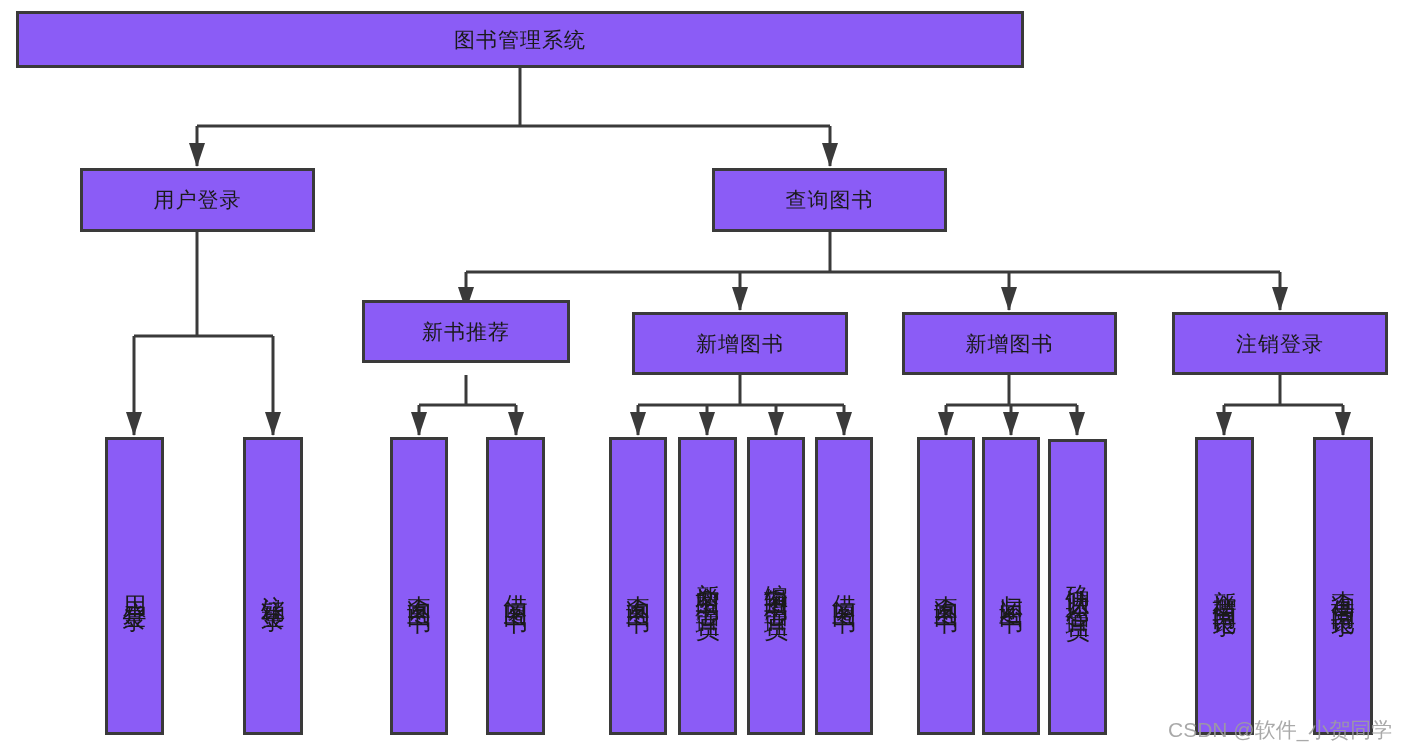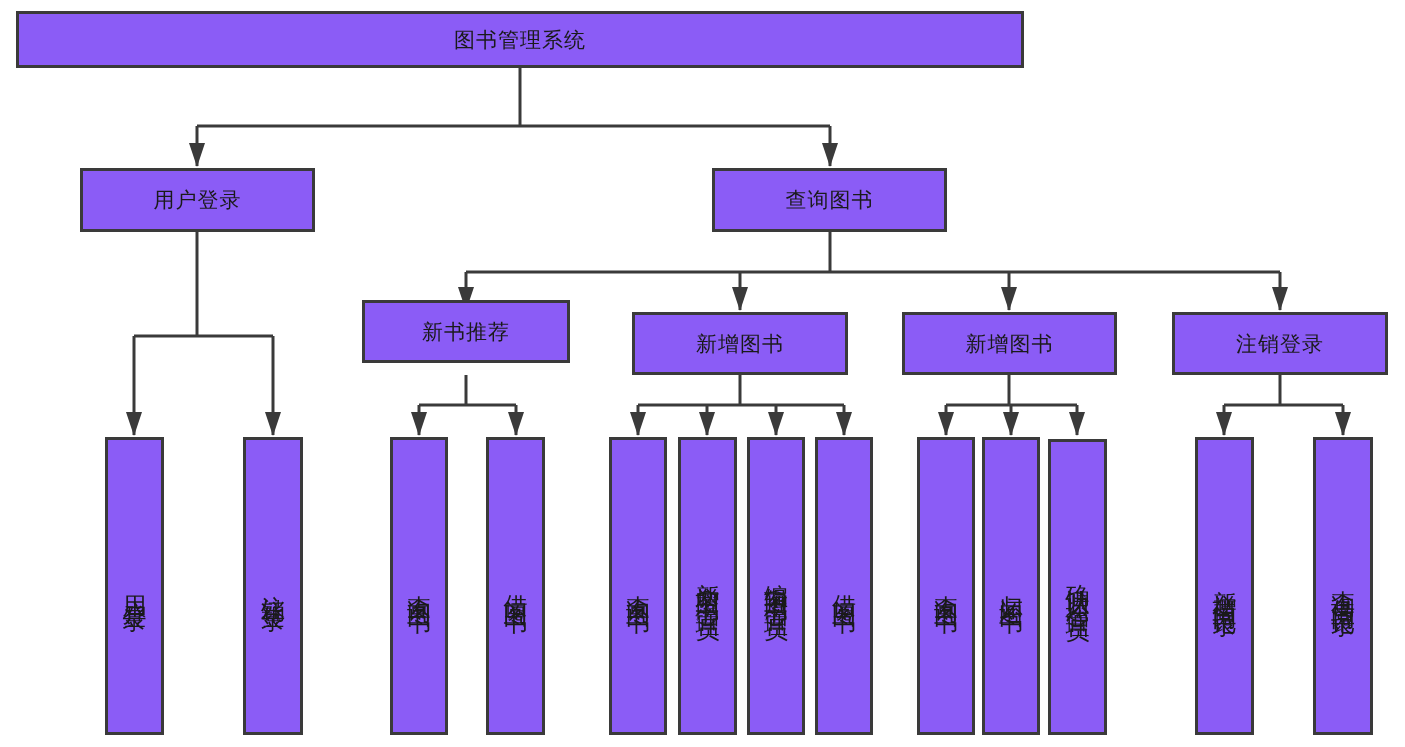--- a/index.html
+++ b/index.html
@@ -117,14 +117,15 @@
   <div class="box v" style="left:747px;top:437px;width:58px;height:298px">编辑图书（管理员）</div>
   <div class="box v" style="left:815px;top:437px;width:58px;height:298px">借阅图书</div>
 
   <div class="box v" style="left:917px;top:437px;width:58px;height:298px">查询图书</div>
   <div class="box v" style="left:982px;top:437px;width:58px;height:298px">归还图书</div>
   <div class="box v" style="left:1048px;top:439px;width:59px;height:296px">确认归还（管理员）</div>
 
   <div class="box v" style="left:1195px;top:437px;width:59px;height:298px">新增借阅记录</div>
   <div class="box v" style="left:1313px;top:437px;width:60px;height:298px">查询借阅记录</div>
 
+  <div id="watermark">CSDN @软件_小贺同学</div>
 
 </div>
 
 </body></html>

